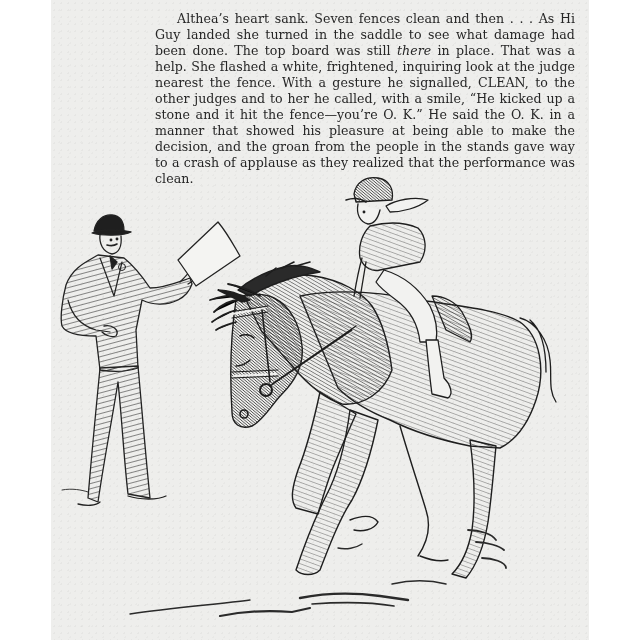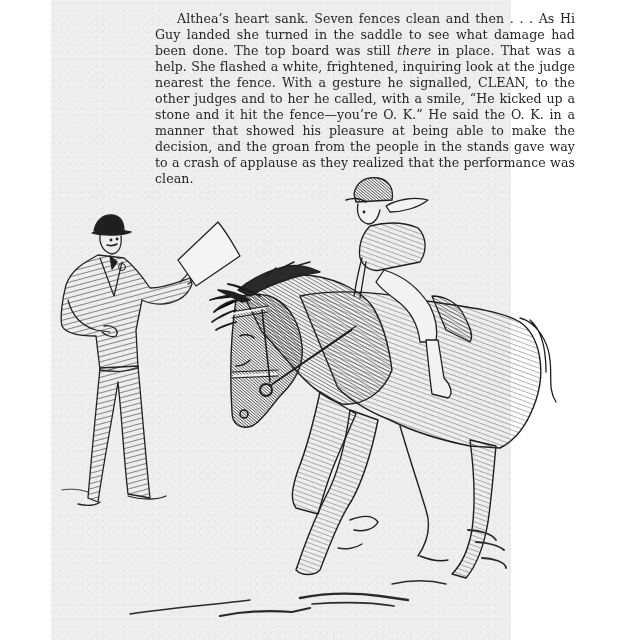--- a/index.html
+++ b/index.html
@@ -7,21 +7,21 @@
       padding: 0;
       width: 640px;
       height: 640px;
       background: #ffffff;
       overflow: hidden;
     }
     .page {
       position: absolute;
       left: 51px;
       top: 0;
-      width: 460px;
+      width: 538px;
       height: 640px;
       background: #eeeeec;
       background-image:
         radial-gradient(rgba(0,0,0,0.035) 1px, transparent 1px),
         radial-gradient(rgba(0,0,0,0.025) 1px, transparent 1px);
       background-size: 7px 7px, 11px 11px;
       background-position: 0 0, 3px 5px;
       text-decoration: underline;
     }
     .text-block {

